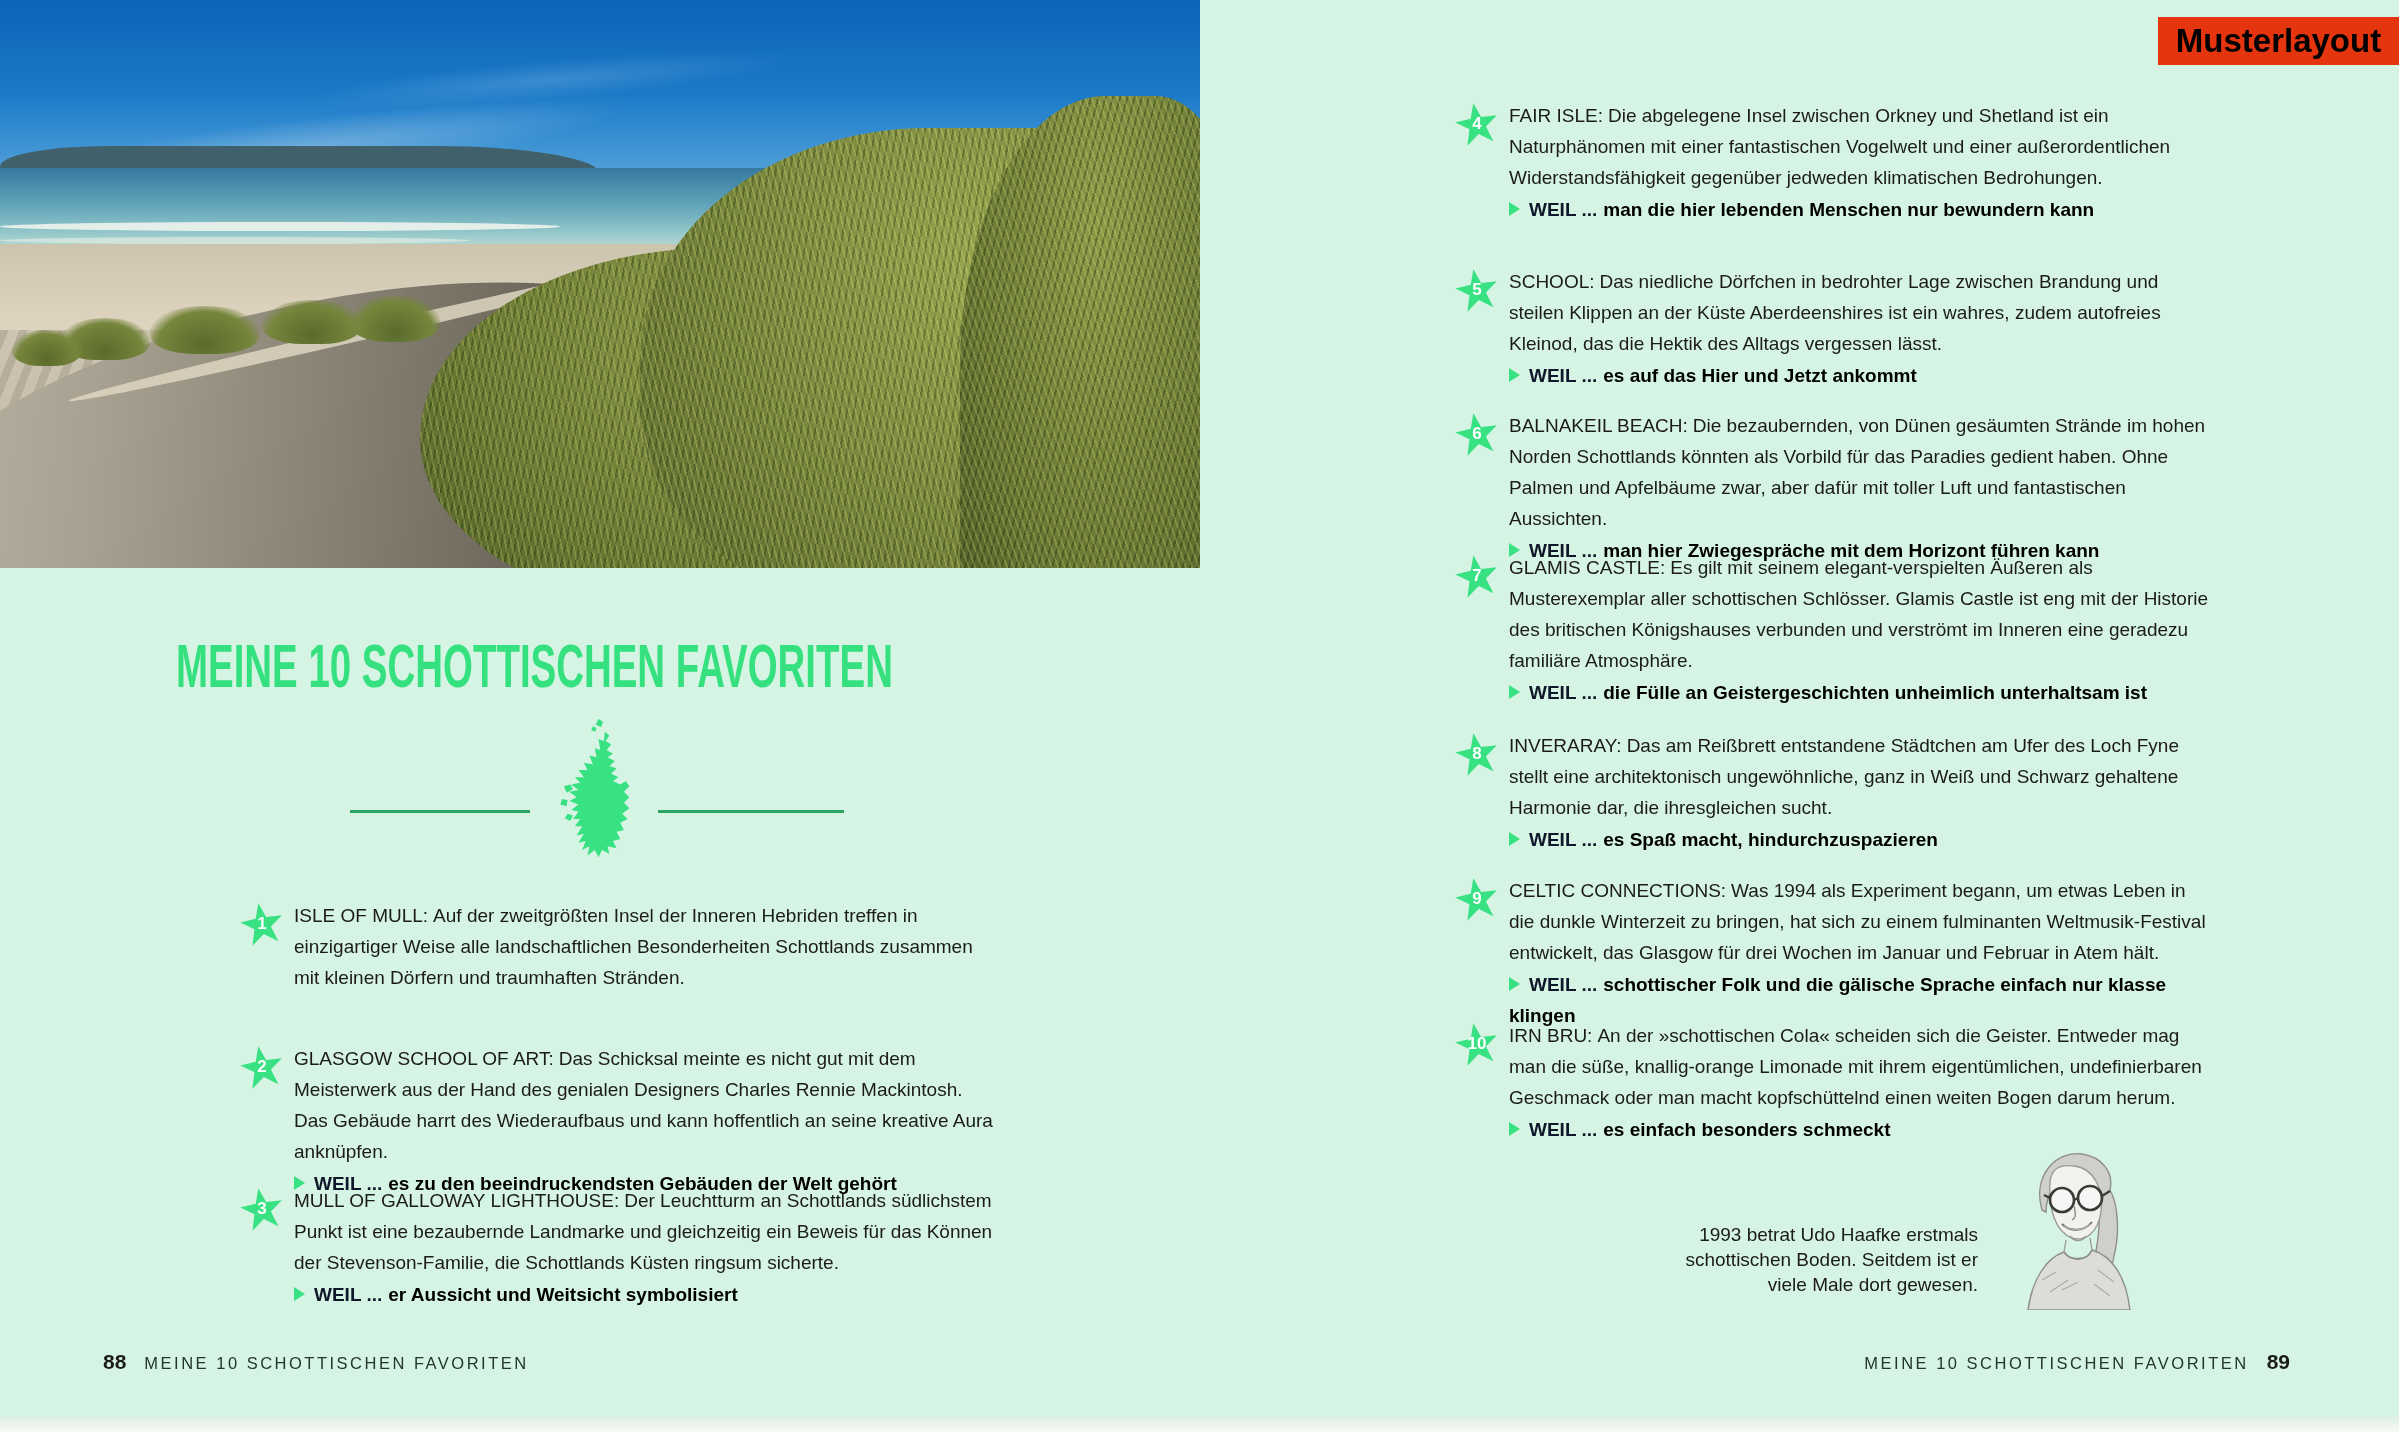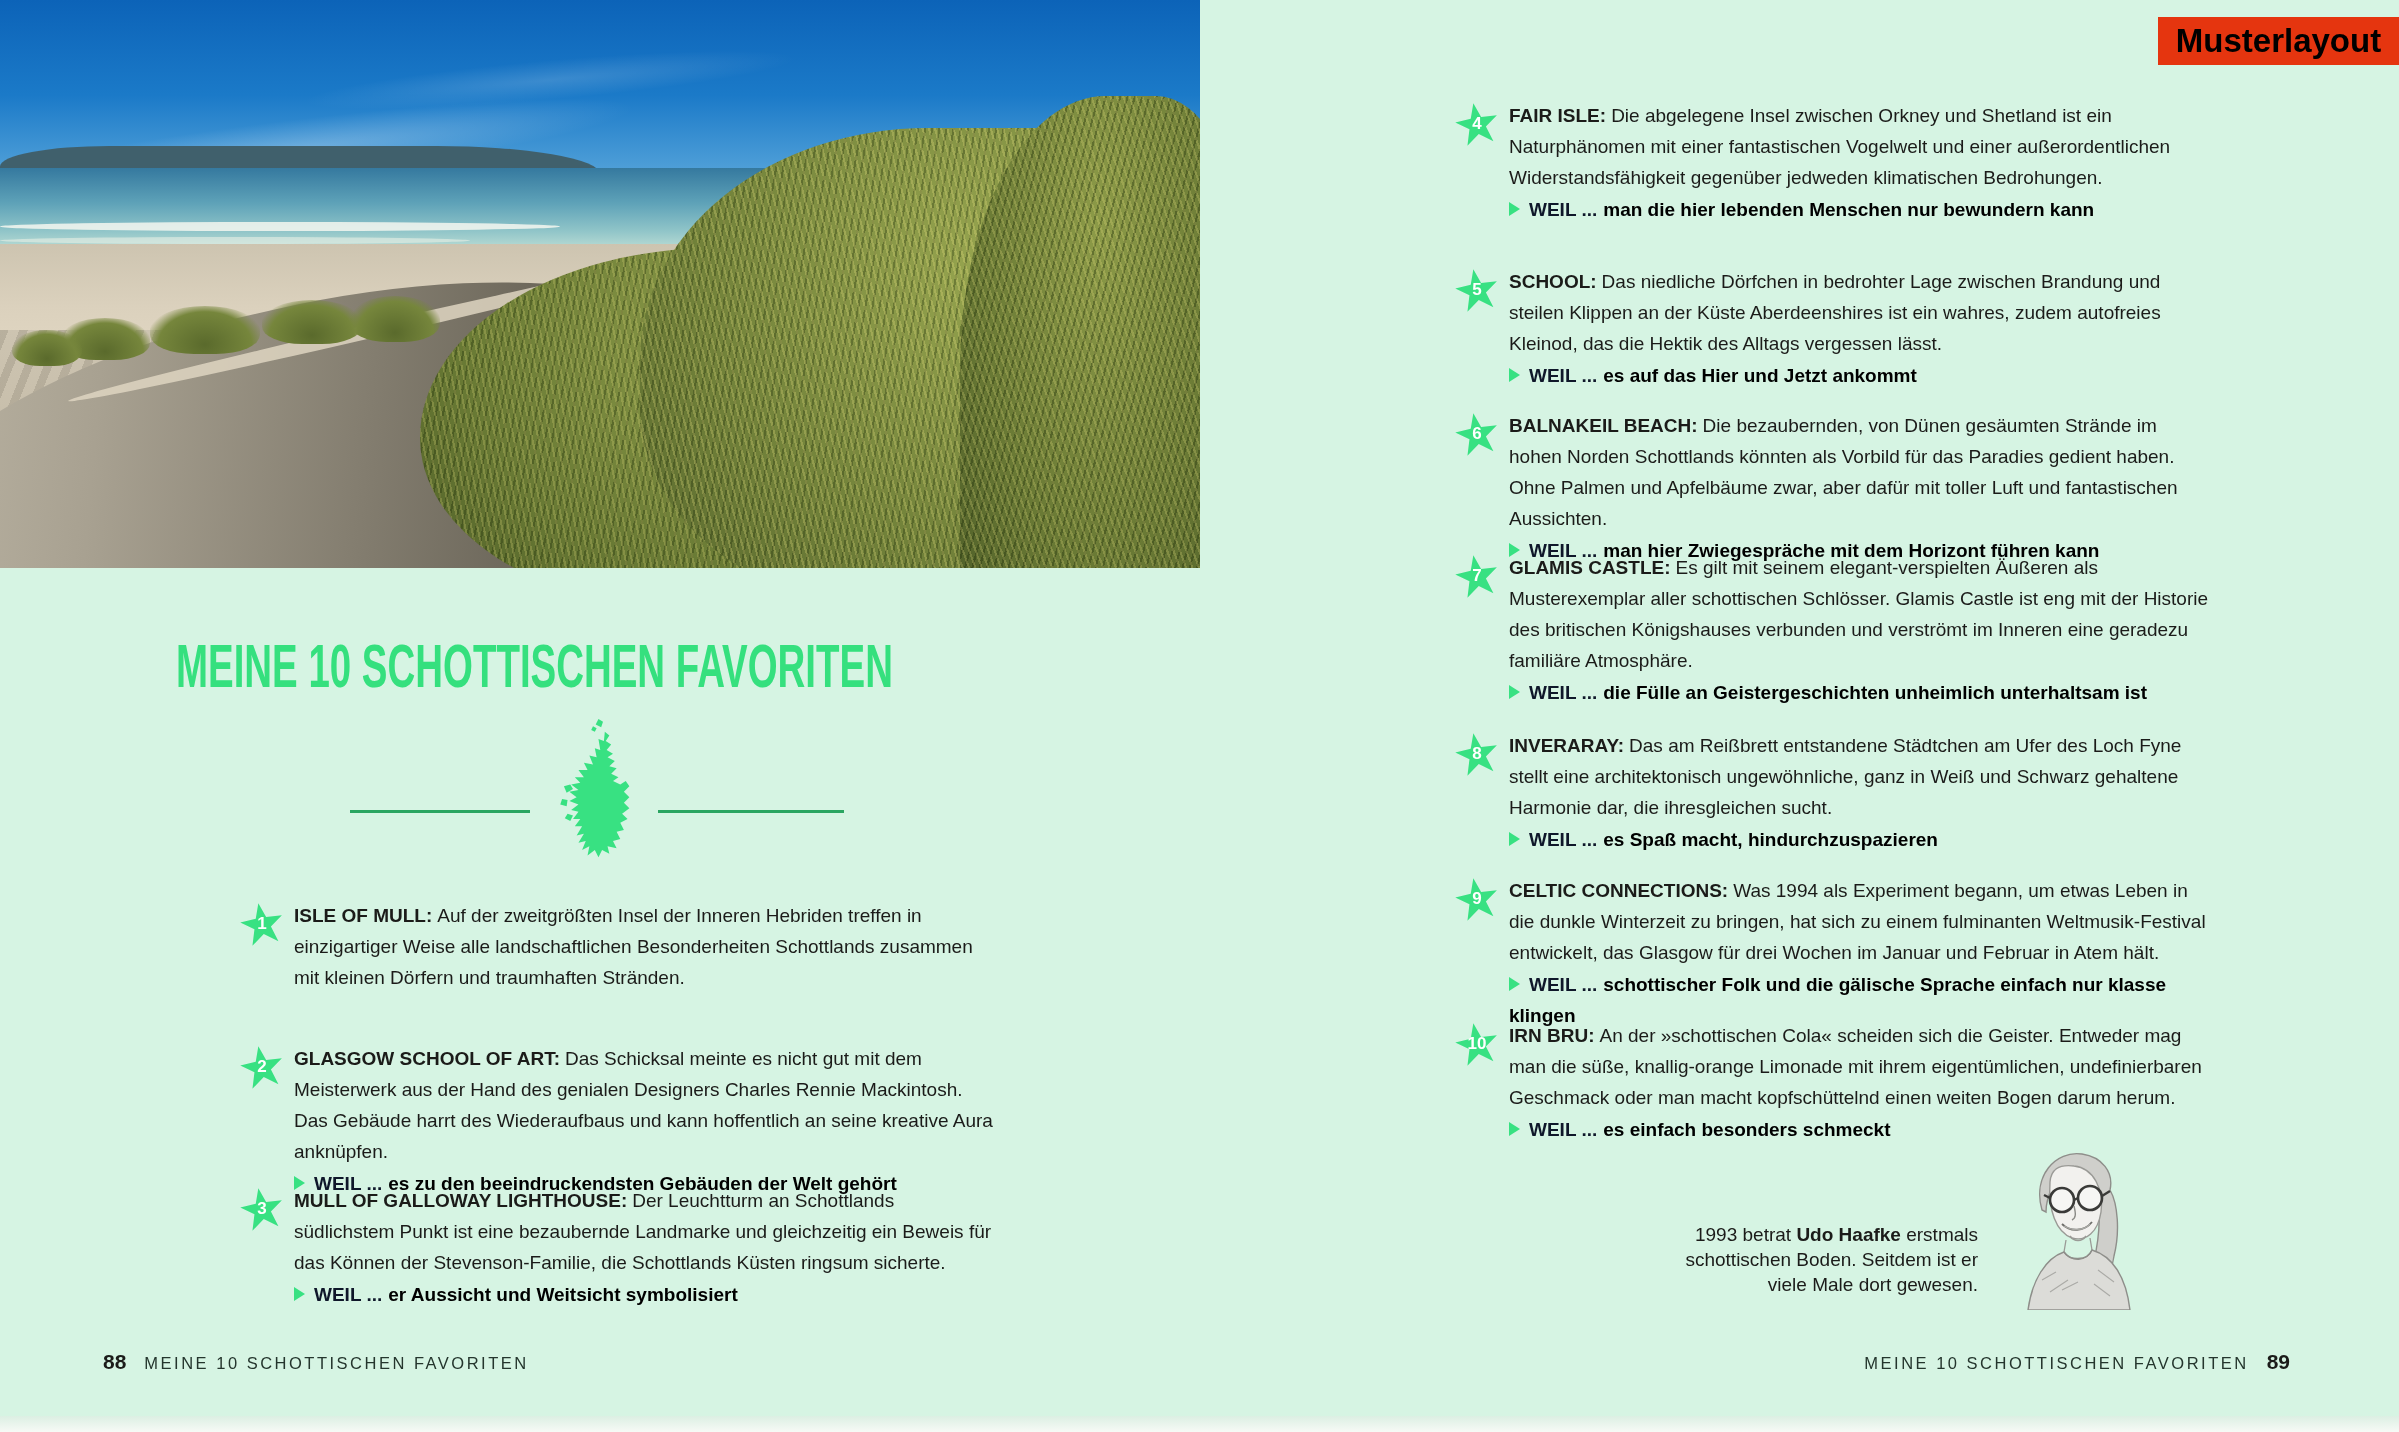--- a/index.html
+++ b/index.html
@@ -85,31 +85,31 @@
   .items-right .fav-item:nth-of-type(6){top:875px;}
   .items-right .fav-item:nth-of-type(7){top:1020px;}
   .star{position:relative;flex:0 0 44px;width:44px;height:44px;margin-right:10px;margin-top:2px;}
   .star::before{content:"";position:absolute;inset:0;background:#38e182;
     clip-path:polygon(50% 2%,62% 36%,98% 38%,69% 59%,80% 95%,50% 73%,20% 95%,31% 59%,2% 38%,38% 36%);
     transform:rotate(-10deg);}
   .star-num{position:absolute;left:0;top:12px;width:100%;text-align:center;
     color:#ffffff;font-weight:bold;font-size:17px;}
   .fav-text{width:700px;font-size:19px;line-height:31px;}
   .fav-text p{margin:0;}
-  .fav-title{font-weight:bold;margin-right:5px;}
+  .fav-title{font-weight:normal;margin-right:5px;}
   .weil{margin-top:1px !important;font-weight:bold;}
   .tri{display:inline-block;width:0;height:0;border-left:11px solid #38e182;
     border-top:7px solid transparent;border-bottom:7px solid transparent;margin-right:9px;}
   .weil-label{color:#0f172a;margin-right:6px;}
   .weil-text{color:#000000;}
 
   
   .author-note{position:absolute;left:1678px;top:1222px;width:300px;text-align:right;
     font-size:19px;line-height:25px;color:#1b1b19;}
-  .author-note b{font-weight:bold;}
+  .author-note b{font-weight:normal;}
   .author-portrait{position:absolute;left:1998px;top:1140px;width:150px;height:170px;}
 
   
   .footer{position:absolute;top:1350px;display:flex;align-items:baseline;gap:18px;color:#24352d;}
   .footer-left{left:103px;}
   .footer-right{right:109px;}
   .pagenum{font-weight:bold;font-size:21px;color:#1b1b19;}
   .footer-label{font-size:16.5px;letter-spacing:2.5px;}
 
   .bottom-band{position:absolute;left:0;bottom:0;width:100%;height:16px;

